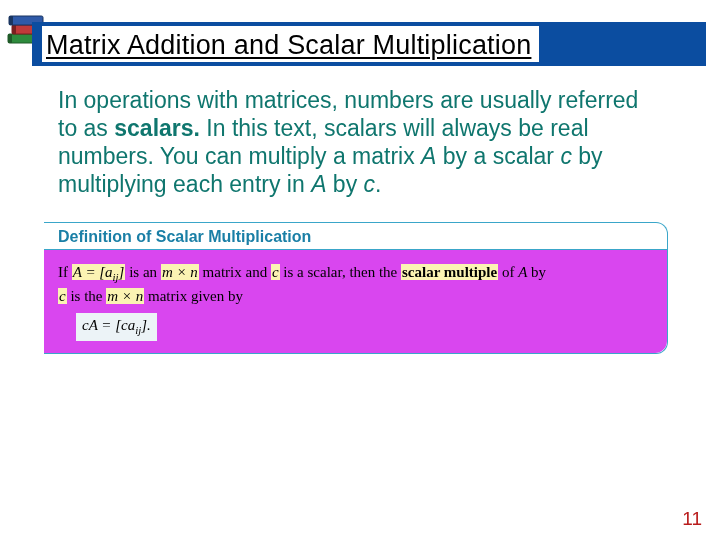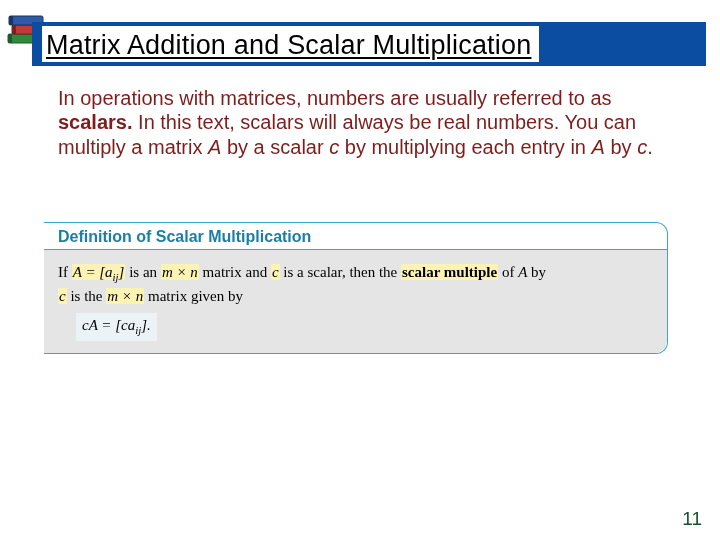--- a/index.html
+++ b/index.html
@@ -43,23 +43,23 @@
     top: 10px;
     left: 6px;
     width: 46px;
     height: 40px;
   }
   .body-text {
     position: absolute;
     top: 86px;
     left: 58px;
     right: 62px;
-    font-size: 20px;
+    font-size: 23px;
     line-height: 1.22;
-    color: #7f1d1d;
+    color: #0f766e;
   }
   .body-text b { font-weight: 700; }
   .body-text i { font-style: italic; }
   .def-box {
     position: absolute;
     top: 222px;
     left: 44px;
     width: 624px;
     border: 1px solid #3aa6c9;
     border-left: none;
@@ -75,21 +75,21 @@
     color: #1a7fa6;
     font-size: 16px;
     font-weight: 700;
     font-family: Arial, sans-serif;
   }
   .def-body {
     padding: 12px 14px 12px 14px;
     font-family: Georgia, 'Times New Roman', serif;
     font-size: 15px;
     line-height: 1.45;
-    background: #e5e5e5;
+    background: #d946ef;
     border-radius: 0 0 12px 0;
   }
   .def-body .hl {
     background: #fbf3b3;
     padding: 0 1px;
   }
   .def-body i { font-style: italic; }
   .def-body b { font-weight: 700; }
   .formula {
     display: inline-block;
@@ -97,21 +97,21 @@
     padding: 2px 6px;
     margin-top: 6px;
     margin-left: 18px;
     font-family: Georgia, 'Times New Roman', serif;
   }
   .page-num {
     position: absolute;
     bottom: 10px;
     right: 18px;
     font-size: 19px;
-    color: #14532d;
+    color: #b91c1c;
   }
   .sub { font-size: 0.72em; vertical-align: sub; }
 </style>
 </head>
 <body>
 
 <div class="slide">
 
   <div class="books-icon">
     <svg viewBox="0 0 46 40" width="46" height="40">

